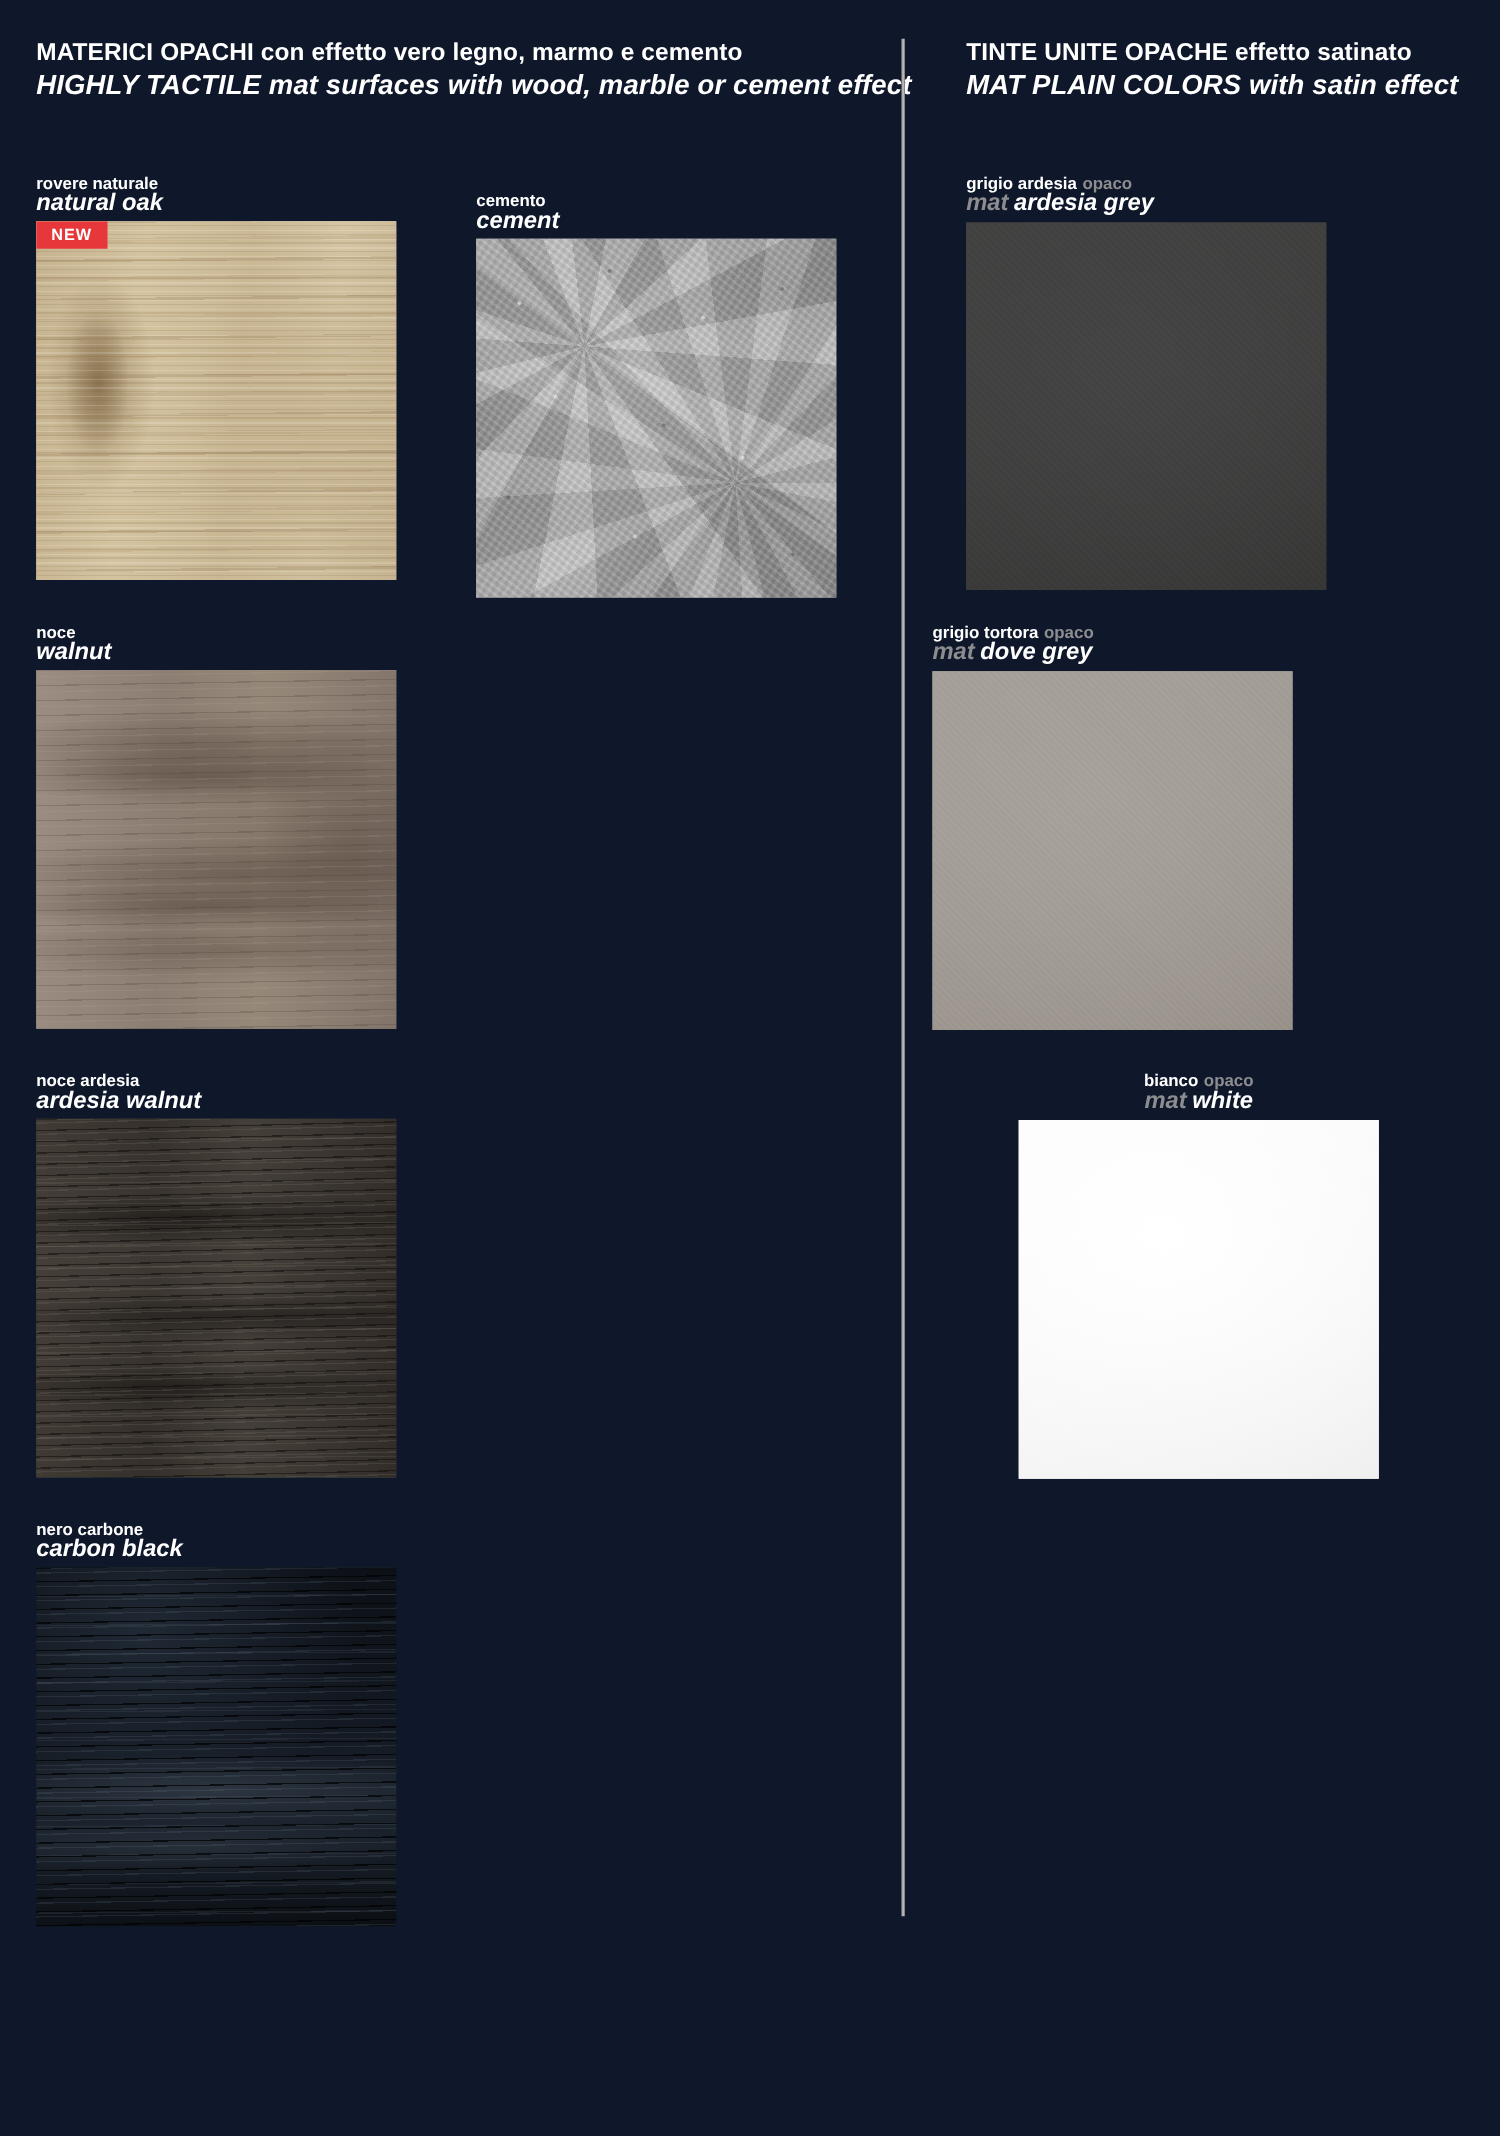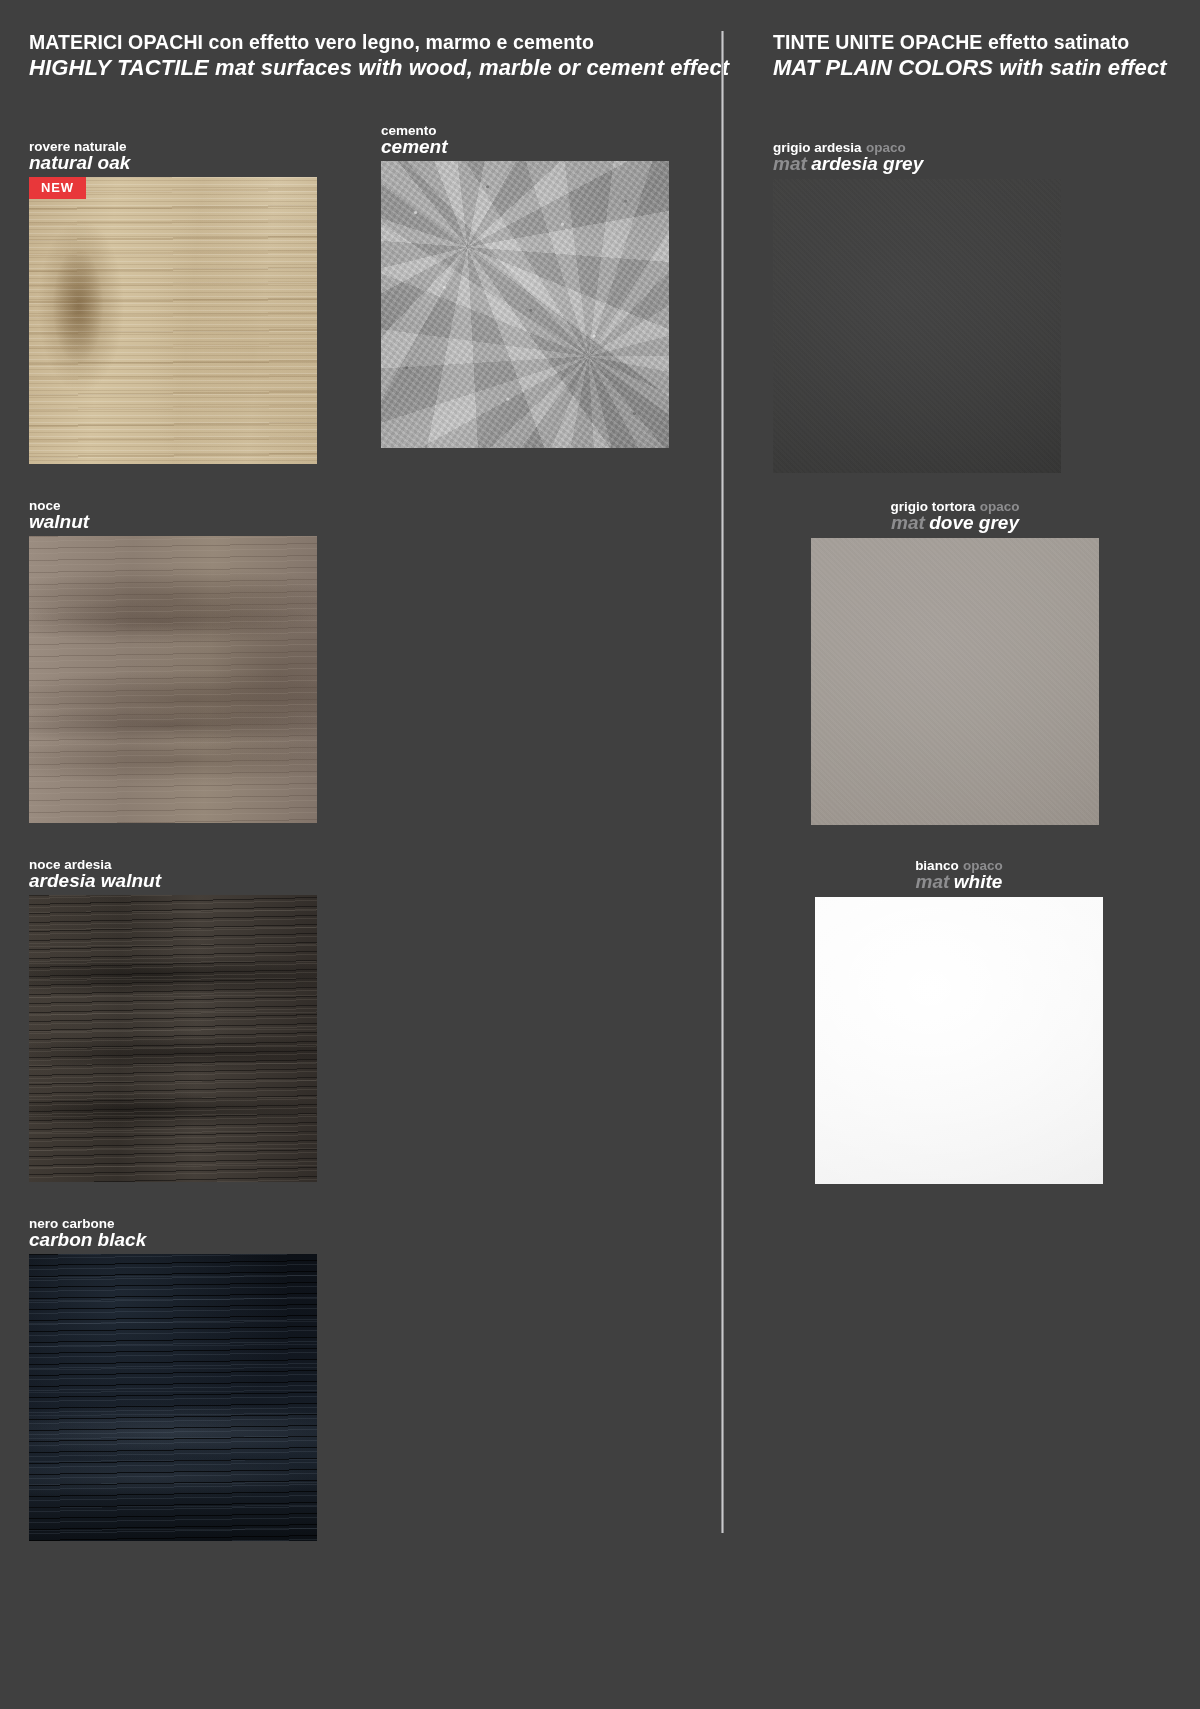--- a/index.html
+++ b/index.html
@@ -2,21 +2,21 @@
 <html><head>
 <meta charset="utf-8">
 <style>
   * { box-sizing: border-box; margin: 0; padding: 0; }
   html, body {
     width: 1200px; height: 1709px;
     background: #0a0607;
     font-family: "Liberation Sans", sans-serif;
     overflow: hidden;
   }
-  .page { position: relative; width: 1200px; height: 1709px; background: #404040; }
+  .page { position: relative; width: 1200px; height: 1709px; background: #0f172a; }
 
   
   .hdr { position: absolute; color: #ffffff; letter-spacing: .1px; }
   .hdr .l1 { font-size: 19.5px; font-weight: 600; line-height: 25px; white-space: nowrap; }
   .hdr .l2 { font-size: 22px; font-weight: 600; font-style: italic; line-height: 25px; white-space: nowrap; }
   #hdr-left  { left: 29px; top: 30px; }
   #hdr-right { left: 773px; top: 30px; }
 
   
   .divider {
@@ -175,21 +175,21 @@
   <div class="block" style="left:29px; top:126px;">
     <div class="cap">
       <div class="it">rovere naturale</div>
       <div class="en">natural oak</div>
     </div>
     <div class="swatch tex-oak" style="width:288px; height:287px; margin-top:7px;">
       <div class="badge">NEW</div>
     </div>
   </div>
 
-  <div class="block" style="left:381px; top:110px;">
+  <div class="block" style="left:381px; top:140px;">
     <div class="cap">
       <div class="it">cemento</div>
       <div class="en">cement</div>
     </div>
     <div class="swatch tex-cement" style="width:288px; height:287px; margin-top:7px;"></div>
   </div>
 
   <div class="block" style="left:29px; top:485px;">
     <div class="cap">
       <div class="it">noce</div>
@@ -221,21 +221,21 @@
         <span class="it dim">opaco</span>
       </div>
       <div>
         <span class="en dim-it">mat</span>
         <span class="en">ardesia grey</span>
       </div>
     </div>
     <div class="swatch tex-ardesia-grey" style="width:288px; height:294px; margin-top:7px;"></div>
   </div>
 
-  <div class="block" style="left:811px; top:485px;text-align:center;">
+  <div class="block" style="left:746px; top:485px;">
     <div class="cap">
       <div>
         <span class="it">grigio tortora</span>
         <span class="it dim">opaco</span>
       </div>
       <div>
         <span class="en dim-it">mat</span>
         <span class="en">dove grey</span>
       </div>
     </div>

